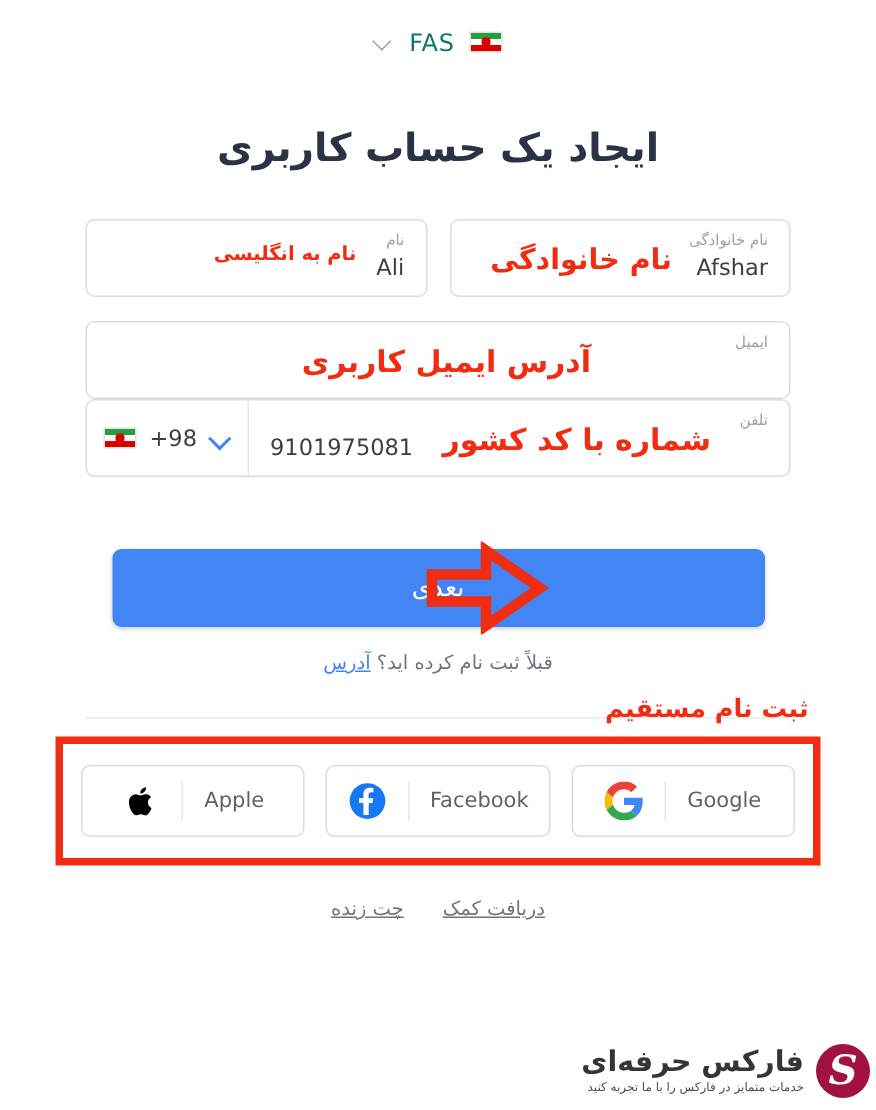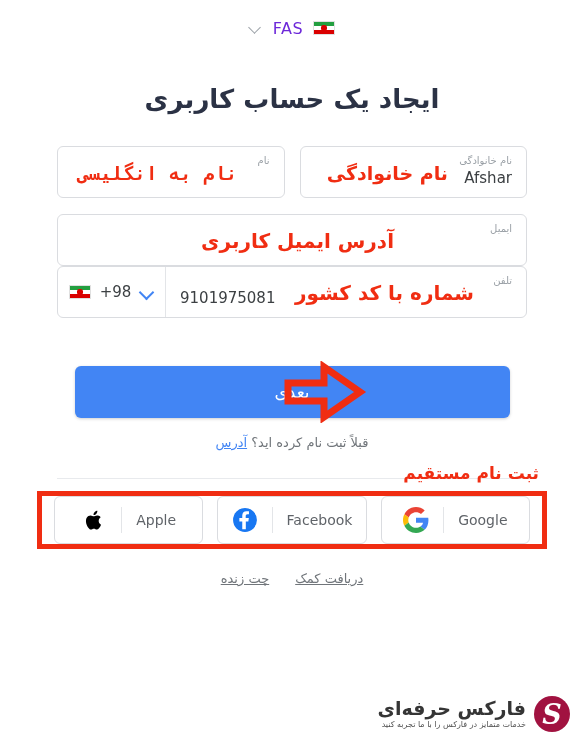--- a/index.html
+++ b/index.html
@@ -32,21 +32,21 @@
     content: "";
     position: absolute;
     left: 1px; top: 2px;
     width: 8px; height: 8px;
     border-right: 1.6px solid #9aa0a6;
     border-bottom: 1.6px solid #9aa0a6;
     transform: rotate(45deg);
   }
   .lang-code {
     font-size: 16px;
-    color: #6d28d9;
+    color: #0f766e;
     letter-spacing: .5px;
   }
   .flag {
     width: 22px; height: 14px;
     display: inline-block;
     position: relative;
     border: 0.5px solid rgba(0,0,0,.12);
     background: #fff;
     overflow: hidden;
     flex: 0 0 auto;
@@ -191,21 +191,21 @@
     width: 470px;
     height: 1px;
     background: #e8eaed;
     margin: 28px auto 0 auto;
   }
   .social-box {
     position: relative;
     width: 510px;
     margin: 12px auto 0 auto;
     border: 5px solid #f02d12;
-    padding: 0 12px;
+    padding: 14px 12px;
   }
   .social-row {
     display: flex;
     gap: 14px;
     direction: ltr;
   }
   .social-btn {
     flex: 1 1 0;
     height: 48px;
     border: 1px solid #dadce0;
@@ -232,21 +232,21 @@
   }
   .footer-links a {
     font-size: 13px;
     color: #70757a;
     text-decoration: underline;
   }
 
   
   .watermark {
     position: absolute;
-    right: 14px;
+    right: 4px;
     bottom: 8px;
     display: flex;
     align-items: center;
     gap: 8px;
     direction: rtl;
     opacity: .97;
   }
   .wm-text { text-align: right; }
   .wm-title {
     font-size: 19px;
@@ -301,21 +301,22 @@
   <div class="row">
 
     <div class="field">
       <div class="field-label">نام خانوادگی</div>
       <div class="field-value">Afshar</div>
       <span class="anno" style="right:78px; top:15px; font-size:19px;">نام خانوادگی</span>
     </div>
 
     <div class="field">
       <div class="field-label">نام</div>
-      <span class="anno" style="right:46px; top:15px; font-size:19px;font-family:Liberation Mono, monospace;">نام به انگلیسی</span>
+      <div class="field-value">Ali</div>
+      <span class="anno" style="right:46px; top:15px; font-size:13px;">نام به انگلیسی</span>
     </div>
   </div>
 
   <div class="field email">
     <div class="field-label">ایمیل</div>
     <span class="anno" style="right:132px; top:14px; font-size:20px;">آدرس ایمیل کاربری</span>
   </div>
 
   <div class="phone-row">
     <div class="cc-select">

